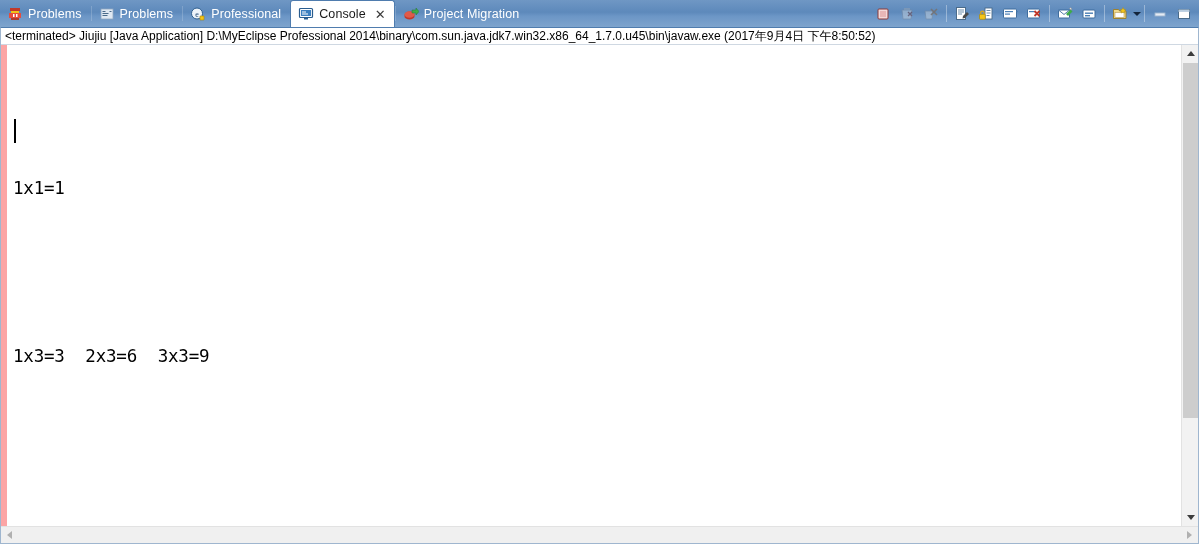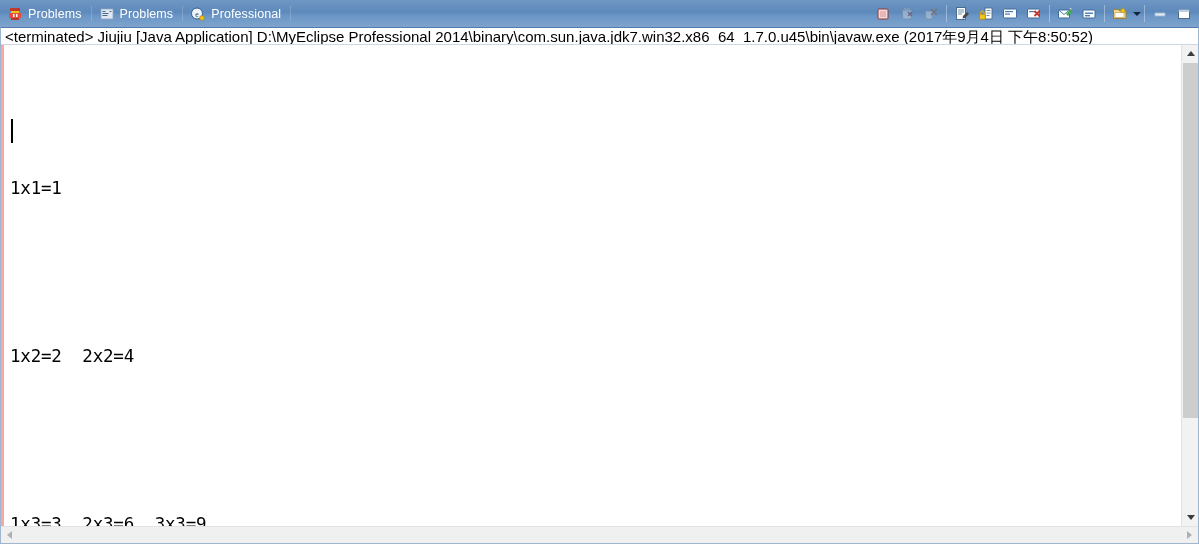--- a/index.html
+++ b/index.html
@@ -123,35 +123,35 @@
     height: 517px;
     box-sizing: border-box;
     border: 1px solid #9fb6cf;
     border-top: 1px solid #4f7cae;
     background: #ffffff;
   }
   .statusline {
     height: 17px;
     line-height: 17px;
     padding-left: 4px;
-    font-size: 15px;
+    font-size: 12px;
     color: #000000;
     background: #ffffff;
     white-space: nowrap;
     overflow: hidden;
     border-bottom: 1px solid #cfd8e2;
     box-sizing: border-box;
   }
   .console-area {
     position: relative;
     height: 481px;
     box-sizing: border-box;
     background: #ffffff;
     overflow: hidden;
-    border-left: 3px solid #fca5a5;
+    border-left: 6px solid #fca5a5;
   }
   .console-text {
     position: absolute;
     left: 6px;
     top: 3px;
     right: 18px;
     font-family: "DejaVu Sans Mono", "Liberation Mono", monospace;
     font-size: 17.5px;
     line-height: 56px;
     color: #000000;
@@ -269,23 +269,46 @@
         <span class="ticon-wrap">
           <svg class="ticon" viewBox="0 0 16 16">
             <circle cx="7" cy="7.5" r="5.5" fill="#eef4fa" stroke="#2f5f8f" stroke-width="1"></circle>
             <text x="7" y="11" font-size="8" font-family="serif" fill="#1b4470" text-anchor="middle">e</text>
             <path d="M10 10 l4 0 l0 4 l-4 0 z" fill="#f5c518" stroke="#a8860b" stroke-width="0.6"></path>
           </svg>
         </span>
         <span class="tab-label">Professional</span>
       </div>
 
+      <div class="tab active">
+        <span class="ticon-wrap">
+          <svg class="ticon" viewBox="0 0 16 16">
+            <rect x="1.5" y="2.5" width="13" height="9" rx="1" fill="#ffffff" stroke="#2a5d8f" stroke-width="1.2"></rect>
+            <rect x="3" y="4" width="10" height="6" fill="#3d7fbf"></rect>
+            <rect x="4" y="5.5" width="4" height="1" fill="#ffffff"></rect>
+            <rect x="4" y="7.5" width="6" height="1" fill="#ffffff"></rect>
+            <rect x="6" y="11.5" width="4" height="2" fill="#2a5d8f"></rect>
+          </svg>
+        </span>
+        <span class="tab-label">Console</span>
+        <span class="tab-close">✕</span>
+      </div>
 
       <div class="tab-sep"></div>
 
+      <div class="tab">
+        <span class="ticon-wrap">
+          <svg class="ticon" viewBox="0 0 16 16">
+            <path d="M1.5 9 a5 3.5 0 0 1 10 0 l0 1.5 a5 3 0 0 1 -10 0 z" fill="#c0392b"></path>
+            <ellipse cx="6.5" cy="8.5" rx="5" ry="3.2" fill="#e05a4a"></ellipse>
+            <path d="M9 4 l4 0 l0 -2 l3 3.5 l-3 3.5 l0 -2 l-4 0 z" fill="#3faa4a" stroke="#267a33" stroke-width="0.5"></path>
+          </svg>
+        </span>
+        <span class="tab-label">Project Migration</span>
+      </div>
     </div>
 
     <div class="toolbar">
 
       <div class="tbtn">
         <svg width="16" height="16" viewBox="0 0 16 16">
           <rect x="3" y="3" width="10" height="10" rx="1" fill="#f3d9d9" stroke="#8a3a3a" stroke-width="1"></rect>
           <rect x="5" y="5" width="6" height="6" fill="#e8b6b6"></rect>
         </svg>
       </div>
@@ -395,21 +418,20 @@
     </div>
   </div>
 
   <div class="console-wrap">
 
     <div class="statusline">&lt;terminated&gt; Jiujiu [Java Application] D:\MyEclipse Professional 2014\binary\com.sun.java.jdk7.win32.x86_64_1.7.0.u45\bin\javaw.exe (2017年9月4日 下午8:50:52)</div>
 
     <div class="console-area">
       <div class="console-text">
         <div class="ln">1x1=1</div>
-        <div class="ln">1x2=2  2x2=4</div>
         <div class="ln">1x3=3  2x3=6  3x3=9</div>
         
         
         
         
         
         
       </div>
 
       <div class="caret-line"></div>

